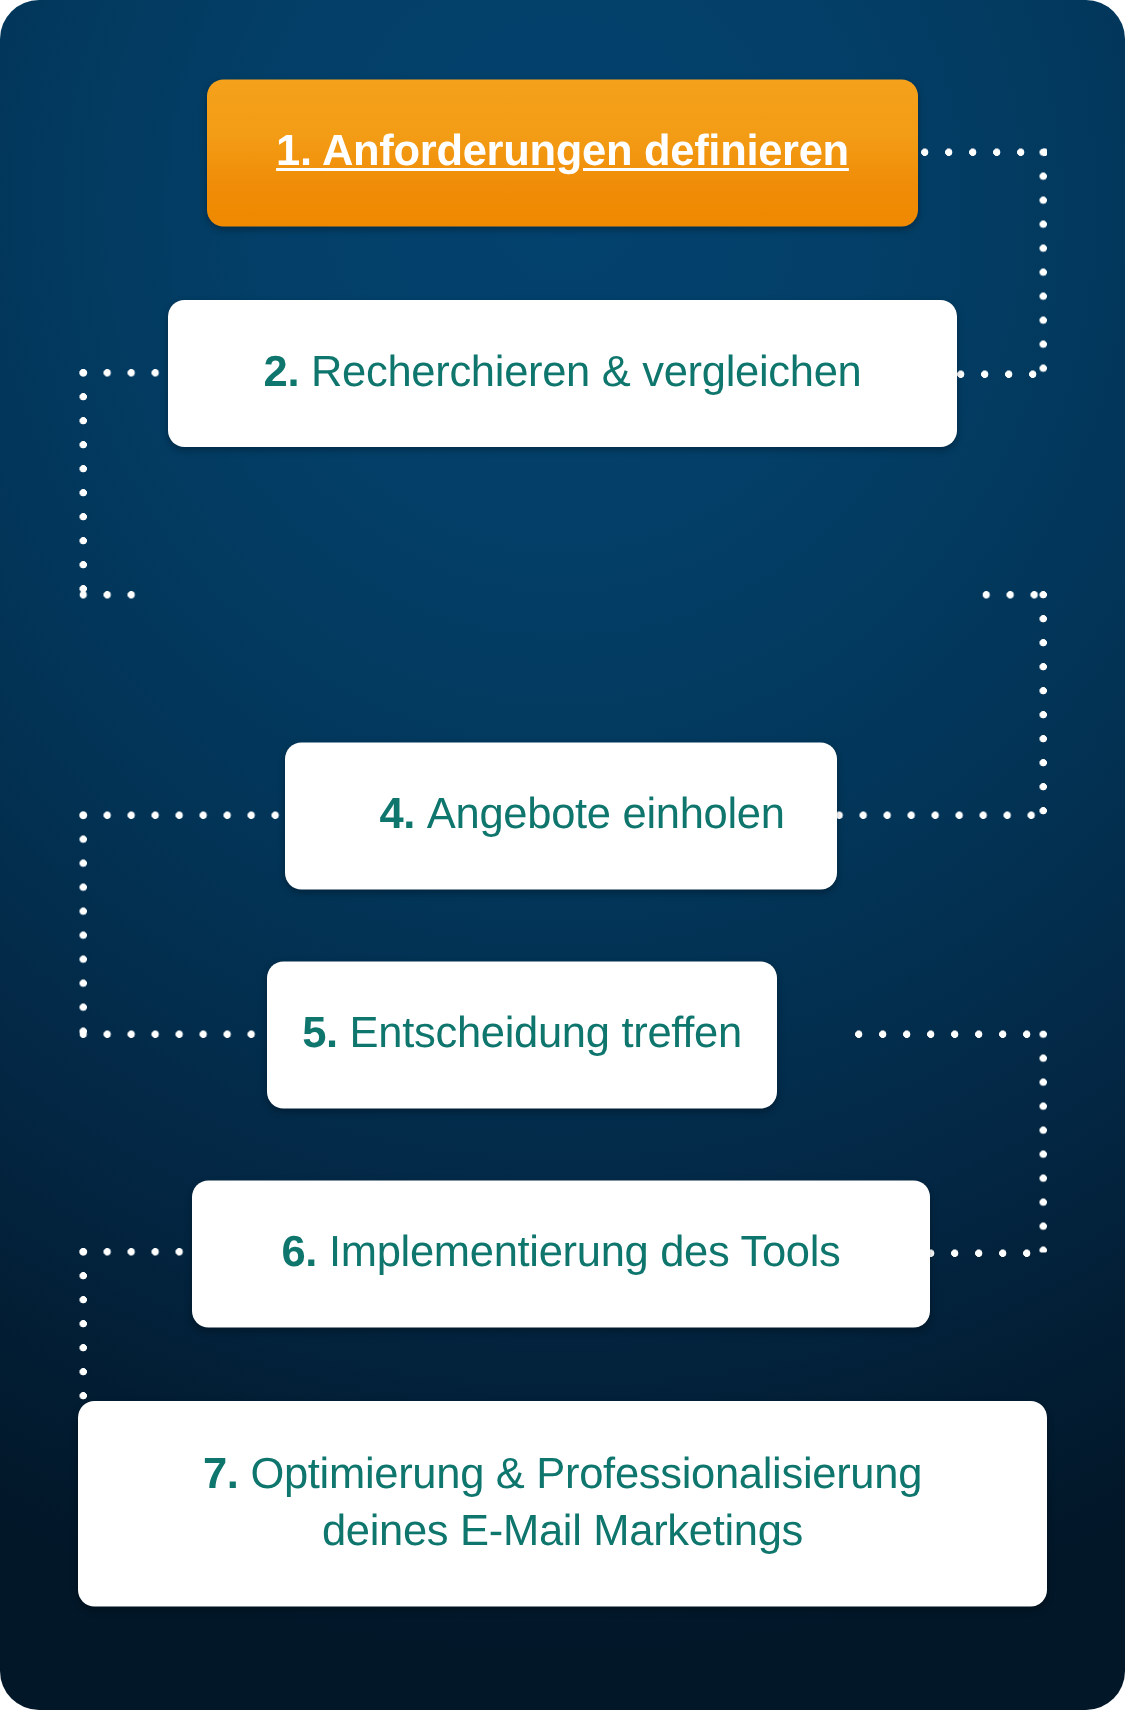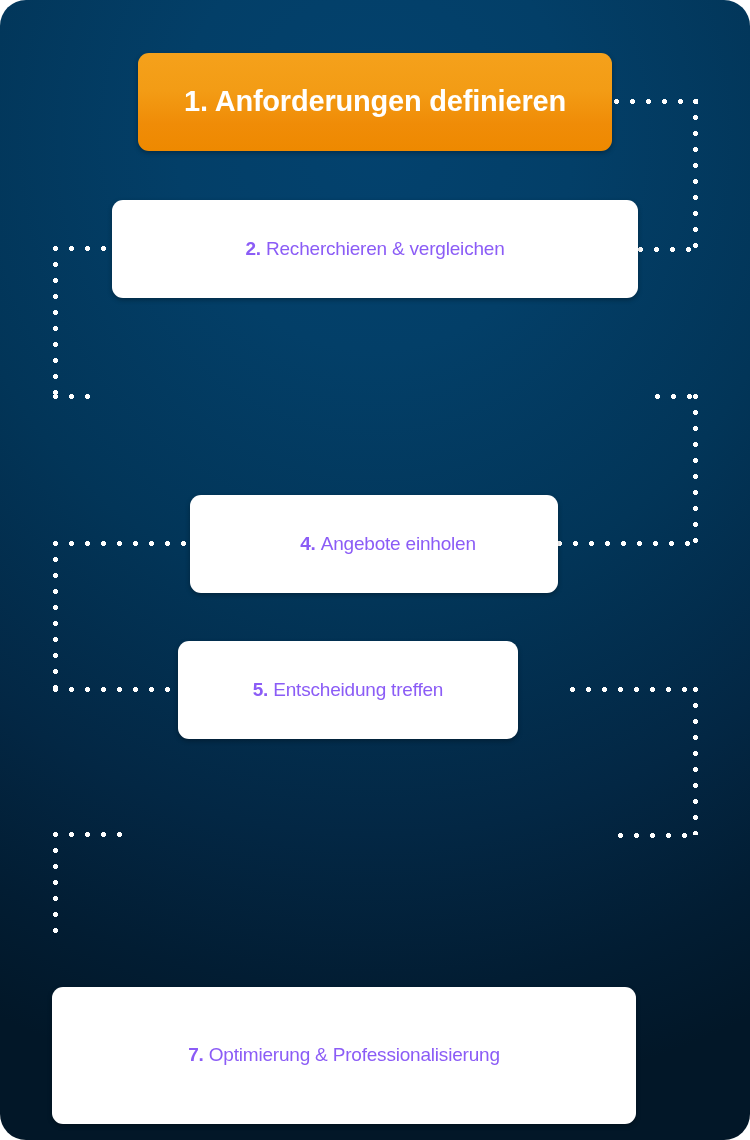--- a/index.html
+++ b/index.html
@@ -42,22 +42,22 @@
     display:flex;
     align-items:center;
     justify-content:center;
     text-align:center;
     padding:6px 14px;
     line-height:1.28;
     letter-spacing:-0.2px;
   }
   .step.white{
     background:#ffffff;
-    color:#8b5cf6;
-    font-size:19px;
+    color:#0f766e;
+    font-size:29px;
     font-weight:400;
     box-shadow:0 2px 5px rgba(0,0,0,0.30);
     justify-content:center;
   }
   .step.orange{
     background:linear-gradient(180deg,#f5a11b 0%,#f39c15 38%,#f08c07 72%,#ee8900 100%);
     color:#ffffff;
     font-size:29px;
     font-weight:700;
     box-shadow:0 2px 5px rgba(0,0,0,0.30);
@@ -87,21 +87,21 @@
   <div class="conn v-dot" style="left:53px;top:541px;height:148px;"></div>
   <div class="conn h-dot" style="left:53px;top:687px;width:126px;"></div>
 
   <div class="conn h-dot" style="left:570px;top:687px;width:128px;"></div>
   <div class="conn v-dot" style="left:693px;top:687px;height:148px;"></div>
   <div class="conn h-dot" style="left:618px;top:833px;width:80px;"></div>
 
   <div class="conn h-dot" style="left:53px;top:832px;width:78px;"></div>
   <div class="conn v-dot" style="left:53px;top:832px;height:108px;"></div>
 
-  <div class="step orange" style="left:138px;top:53px;width:474px;height:98px;">
+  <div class="step orange" style="left:138px;top:53px;width:474px;height:98px;text-decoration:underline;">
     <span class="label-wrap">
       <span class="num">1. </span>
       <span>Anforderungen definieren</span>
     </span>
   </div>
 
   <div class="step white" style="left:112px;top:200px;width:526px;height:98px;">
     <span class="label-wrap">
       <span class="num">2. </span>
       <span>Recherchieren &amp; vergleichen</span>
@@ -116,22 +116,29 @@
     </span>
   </div>
 
   <div class="step white" style="left:178px;top:641px;width:340px;height:98px;">
     <span class="label-wrap">
       <span class="num">5. </span>
       <span>Entscheidung treffen</span>
     </span>
   </div>
 
+  <div class="step white" style="left:128px;top:787px;width:492px;height:98px;">
+    <span class="label-wrap">
+      <span class="num">6. </span>
+      <span>Implementierung des Tools</span>
+    </span>
+  </div>
 
-  <div class="step white" style="left:52px;top:987px;width:584px;height:137px;">
+  <div class="step white" style="left:52px;top:934px;width:646px;height:137px;">
     <span class="label-wrap">
       <span class="num">7. </span>
       <span>Optimierung &amp; Professionalisierung</span>
       <br>
+      <span>deines E-Mail Marketings</span>
     </span>
   </div>
 
 </div>
 
 </body></html>

